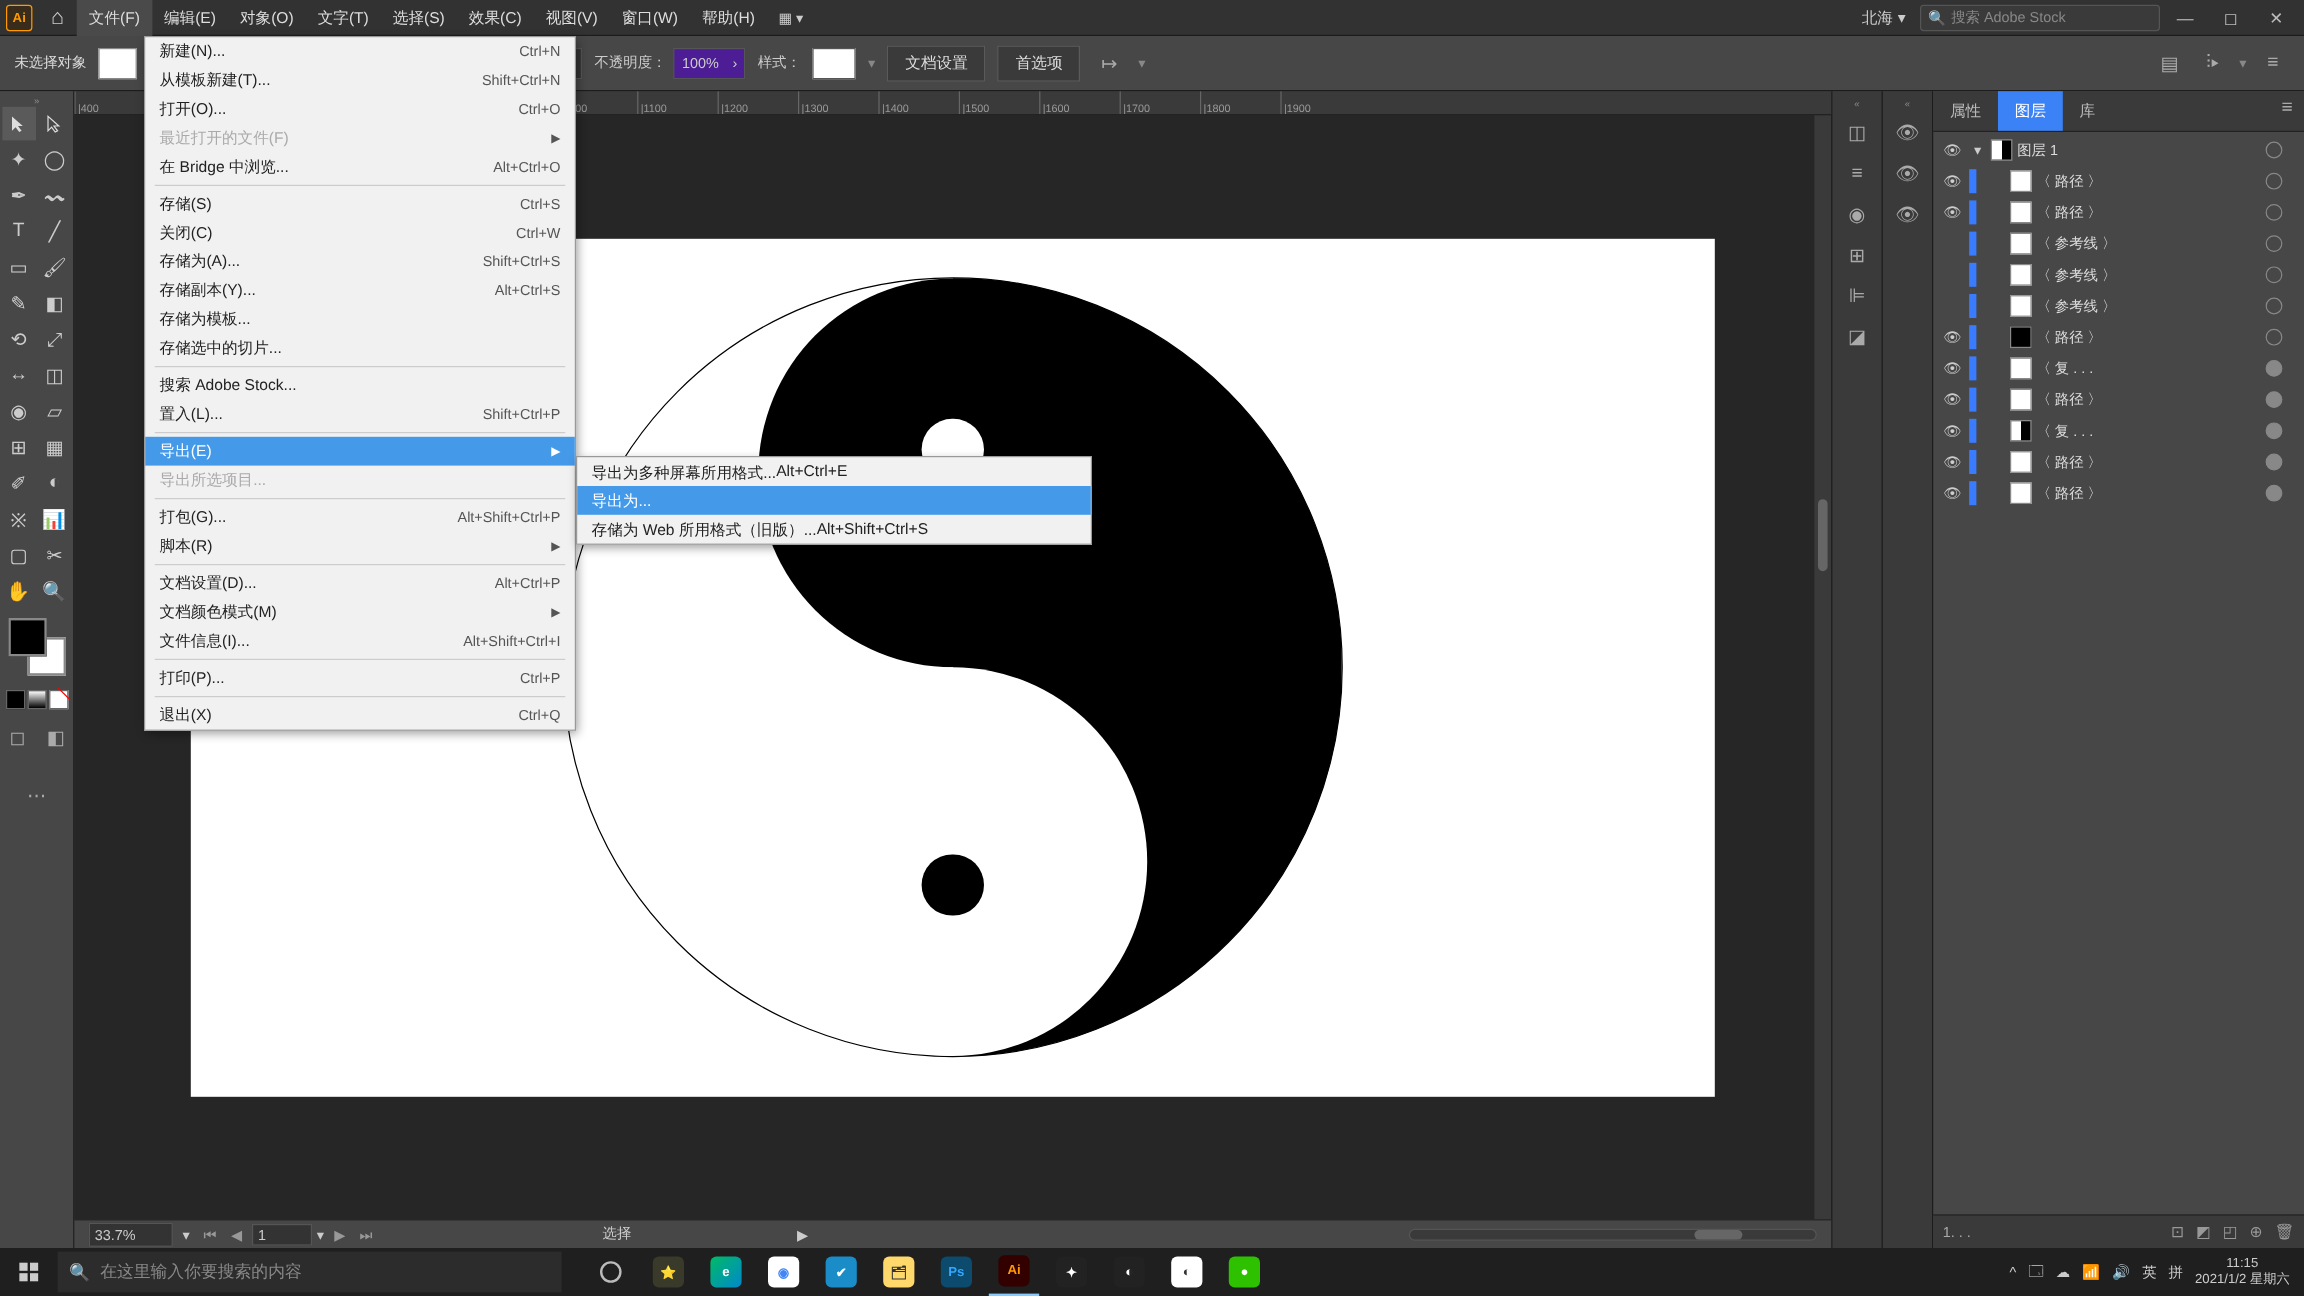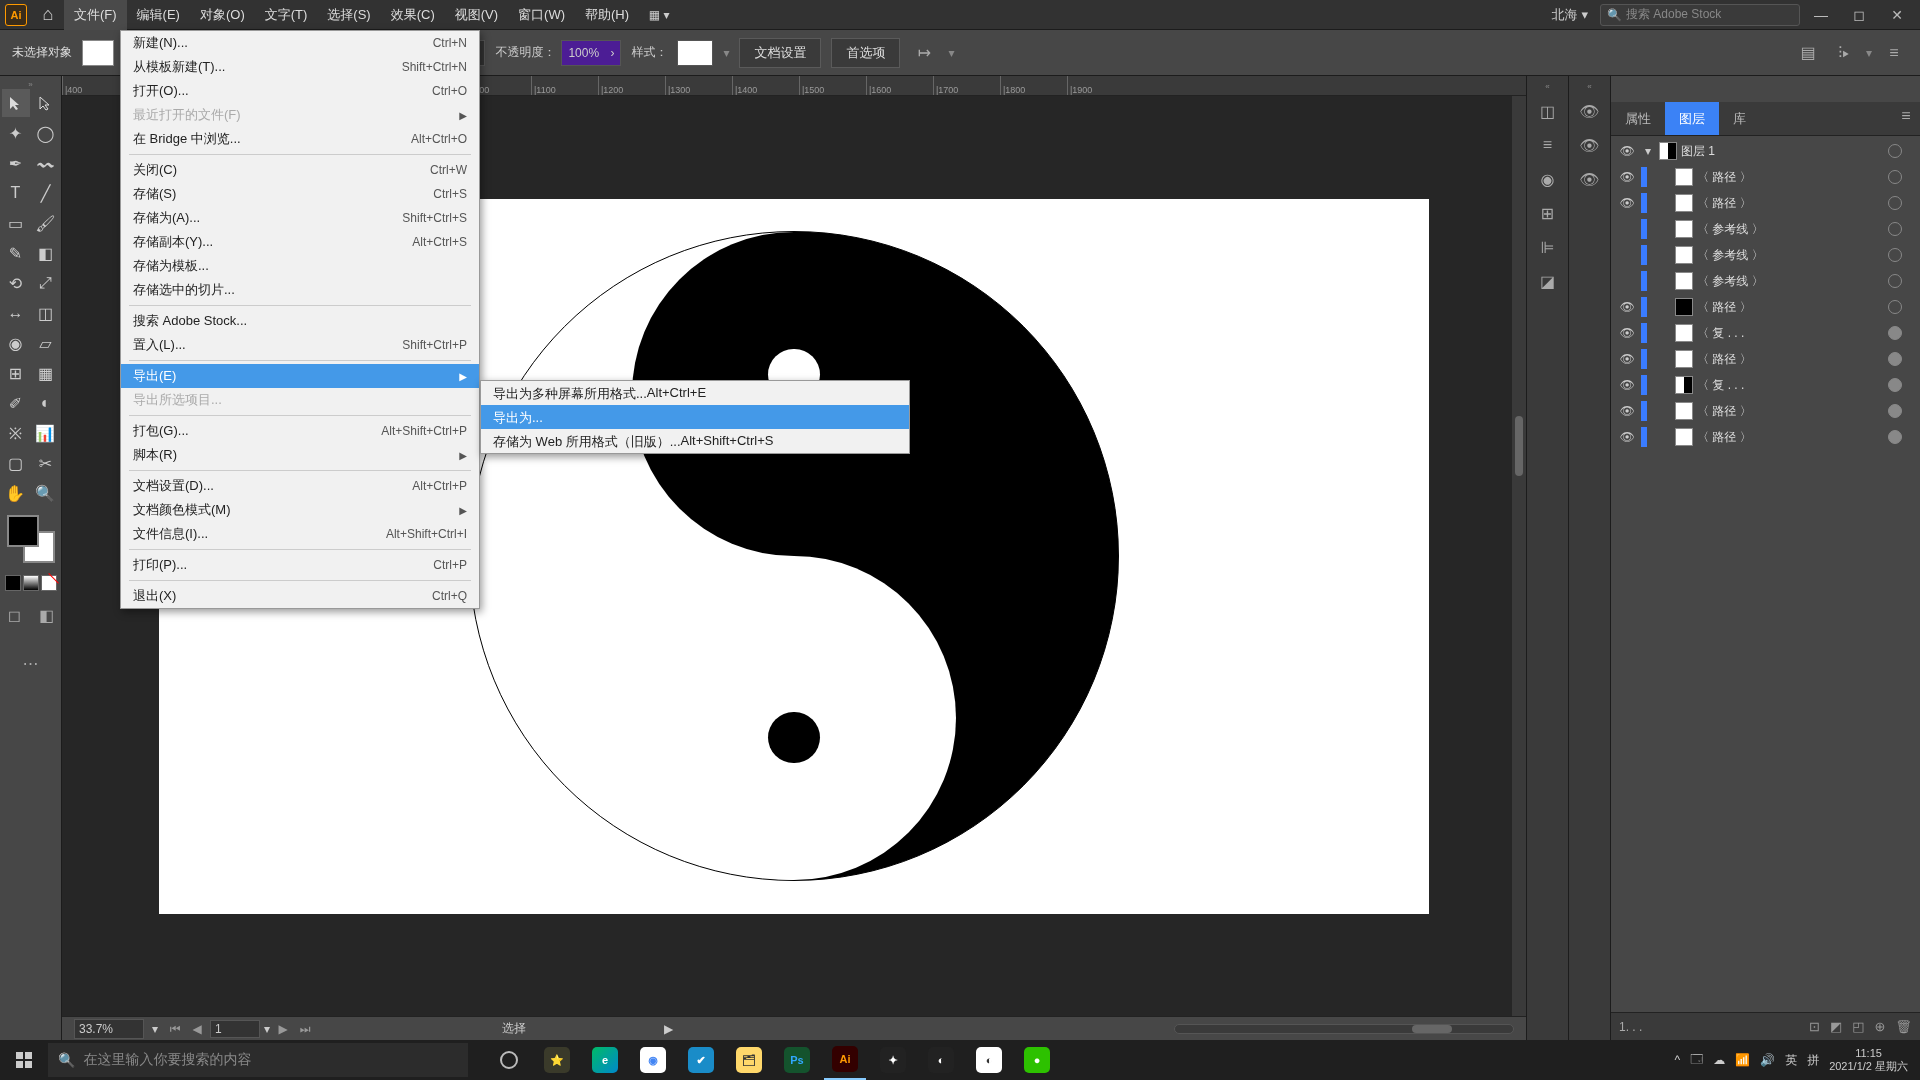--- a/index.html
+++ b/index.html
@@ -64,21 +64,21 @@
 .page-nav { display: flex; align-items: center; gap: 4px; }
 .page-nav .nav-btn { width: 18px; height: 18px; display: flex; align-items: center; justify-content: center; color: #999; }
 .page-num { width: 50px; background: #333; border: 1px solid #555; padding: 1px 4px; }
 
 
 .rightside { display: flex; }
 .dock-strip { width: 42px; background: #3a3a3a; border-left: 1px solid #1c1c1c; display: flex; flex-direction: column; align-items: center; padding-top: 6px; gap: 6px; }
 .dock-strip2 { width: 42px; background: #3a3a3a; border-left: 1px solid #1c1c1c; display: flex; flex-direction: column; align-items: center; padding-top: 6px; gap: 6px; }
 .dock-icon { width: 28px; height: 28px; color: #aaa; display: flex; align-items: center; justify-content: center; font-size: 16px; }
 .right-panels { width: 310px; background: #474747; border-left: 1px solid #1c1c1c; display: flex; flex-direction: column; }
-.panel-tabs { display: flex; height: 34px; background: #3a3a3a; border-bottom: 1px solid #222; margin-top: 26px; }
+.panel-tabs { display: flex; height: 34px; background: #3a3a3a; border-bottom: 1px solid #222; }
 .panel-tab { padding: 0 14px; display: flex; align-items: center; color: #bbb; font-size: 13px; }
 .panel-tab.active { background: #3b82f6; color: #fff; }
 .layers-body { flex: 1; padding: 2px 0; overflow: auto; }
 .layer-row { display: flex; align-items: center; height: 26px; padding: 0 6px; gap: 4px; }
 .eye { width: 20px; text-align: center; font-size: 12px; color: #ccc; }
 .layer-indent { width: 20px; }
 .layer-twirl { width: 14px; text-align: center; color: #ccc; }
 .layer-thumb { width: 18px; height: 18px; background: #fff; border: 1px solid #888; display: flex; align-items: center; justify-content: center; font-size: 8px; color: #000; }
 .layer-thumb.blk { background: #000; }
 .layer-thumb.half { background: linear-gradient(90deg,#fff 50%,#000 50%); }
@@ -459,26 +459,26 @@
     <div class="mi disabled">
       <span class="lbl">最近打开的文件(F)</span>
       <span class="arrow">▶</span>
     </div>
     <div class="mi">
       <span class="lbl">在 Bridge 中浏览...</span>
       <span class="sc">Alt+Ctrl+O</span>
     </div>
     <div class="sep"></div>
     <div class="mi">
+      <span class="lbl">存储(S)</span>
+      <span class="sc">Ctrl+S</span>
+    </div>
+    <div class="mi">
       <span class="lbl">关闭(C)</span>
       <span class="sc">Ctrl+W</span>
-    </div>
-    <div class="mi">
-      <span class="lbl">存储(S)</span>
-      <span class="sc">Ctrl+S</span>
     </div>
     <div class="mi">
       <span class="lbl">存储为(A)...</span>
       <span class="sc">Shift+Ctrl+S</span>
     </div>
     <div class="mi">
       <span class="lbl">存储副本(Y)...</span>
       <span class="sc">Alt+Ctrl+S</span>
     </div>
     <div class="mi">
@@ -577,21 +577,21 @@
     <div class="ticon">
         <div class="ticon-inner" style="background:#fff;color:#4285f4">◉</div>
       </div>
     <div class="ticon">
         <div class="ticon-inner" style="background:#1a8cc8">✔</div>
       </div>
     <div class="ticon">
         <div class="ticon-inner" style="background:#ffd86b;color:#333">🗂</div>
       </div>
     <div class="ticon">
-        <div class="ticon-inner" style="background:#14532d;color:#31a8ff">Ps</div>
+        <div class="ticon-inner" style="background:#0c4a6e;color:#31a8ff">Ps</div>
       </div>
     <div class="ticon" style="border-bottom:2px solid #8cf">
         <div class="ticon-inner" style="background:#330000;color:#ff9a00">Ai</div>
       </div>
     <div class="ticon">
         <div class="ticon-inner" style="background:#222">✦</div>
       </div>
     <div class="ticon">
         <div class="ticon-inner" style="background:#222">◐</div>
       </div>

